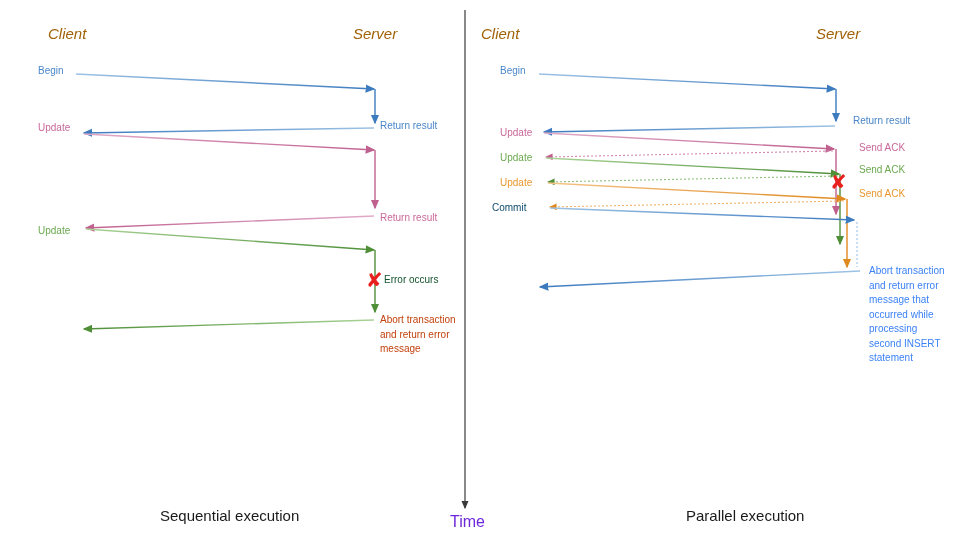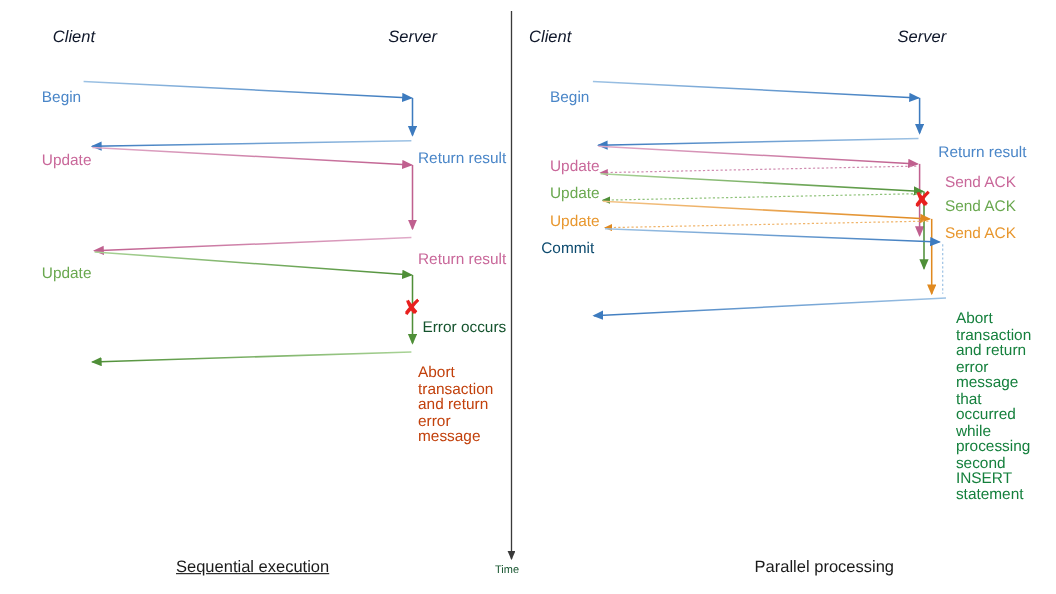--- a/index.html
+++ b/index.html
@@ -18,41 +18,40 @@
   #canvas {
     position: absolute;
     left: 0; top: 0;
     width: 960px;
     height: 540px;
   }
   .lane-title {
     position: absolute;
     font-style: italic;
     font-size: 15px;
-    color: #0f172a;
+    color: #a16207;
     white-space: nowrap;
   }
   .panel-caption {
     position: absolute;
     font-size: 15px;
     color: #1a1a1a;
     white-space: nowrap;
   }
   .time-label {
     position: absolute;
+    font-size: 16px;
+    color: #6d28d9;
+    white-space: nowrap;
+  }
+  .msg {
+    position: absolute;
     font-size: 10px;
-    color: #14532d;
-    white-space: nowrap;
-  }
-  .msg {
-    position: absolute;
-    font-size: 14px;
     white-space: nowrap;
     line-height: 13px;
-    margin-top: 18px;
   }
   .msg.block {
     white-space: normal;
     line-height: 14.5px;
   }
   .err-x {
     position: absolute;
     font-size: 20px;
     font-weight: bold;
     color: #e8201e;
@@ -177,21 +176,21 @@
   <div class="msg" style="left:38px; top:224px; color:#6aa84f;">Update</div>
 
   <div class="msg" style="left:380px; top:119px; color:#4a86c8;">Return result</div>
   <div class="msg" style="left:380px; top:211px; color:#c9689a;">Return result</div>
 
   <div class="err-x" style="left:366px; top:270px;">✘</div>
   <div class="msg" style="left:384px; top:273px; color:#14532d;">Error occurs</div>
 
   <div class="msg block" style="left:380px; top:313px; width:84px; color:#c2410c;">Abort transaction and return error message</div>
 
-  <div class="panel-caption" style="left:160px; top:507px;text-decoration:underline;">Sequential execution</div>
+  <div class="panel-caption" style="left:160px; top:507px;">Sequential execution</div>
 </div>
 
 <div class="time-label" style="left:450px; top:513px;">Time</div>
 
 <div>
   <div class="lane-title" style="left:481px; top:25px;">Client</div>
   <div class="lane-title" style="left:816px; top:25px;">Server</div>
 
   <div class="msg" style="left:500px; top:64px; color:#4a86c8;">Begin</div>
   <div class="msg" style="left:500px; top:126px; color:#c9689a;">Update</div>
@@ -199,16 +198,16 @@
   <div class="msg" style="left:500px; top:176px; color:#e8972e;">Update</div>
   <div class="msg" style="left:492px; top:201px; color:#0c4a6e;">Commit</div>
 
   <div class="msg" style="left:853px; top:114px; color:#4a86c8;">Return result</div>
   <div class="msg" style="left:859px; top:141px; color:#c9689a;">Send ACK</div>
   <div class="msg" style="left:859px; top:163px; color:#6aa84f;">Send ACK</div>
   <div class="msg" style="left:859px; top:187px; color:#e8972e;">Send ACK</div>
 
   <div class="err-x" style="left:830px; top:172px;">✘</div>
 
-  <div class="msg block" style="left:869px; top:264px; width:80px; color:#15803d;">Abort transaction and return error message that occurred while processing second INSERT statement</div>
-
-  <div class="panel-caption" style="left:686px; top:507px;">Parallel processing</div>
+  <div class="msg block" style="left:869px; top:264px; width:80px; color:#3b82f6;">Abort transaction and return error message that occurred while processing second INSERT statement</div>
+
+  <div class="panel-caption" style="left:686px; top:507px;">Parallel execution</div>
 </div>
 
 </body></html>

